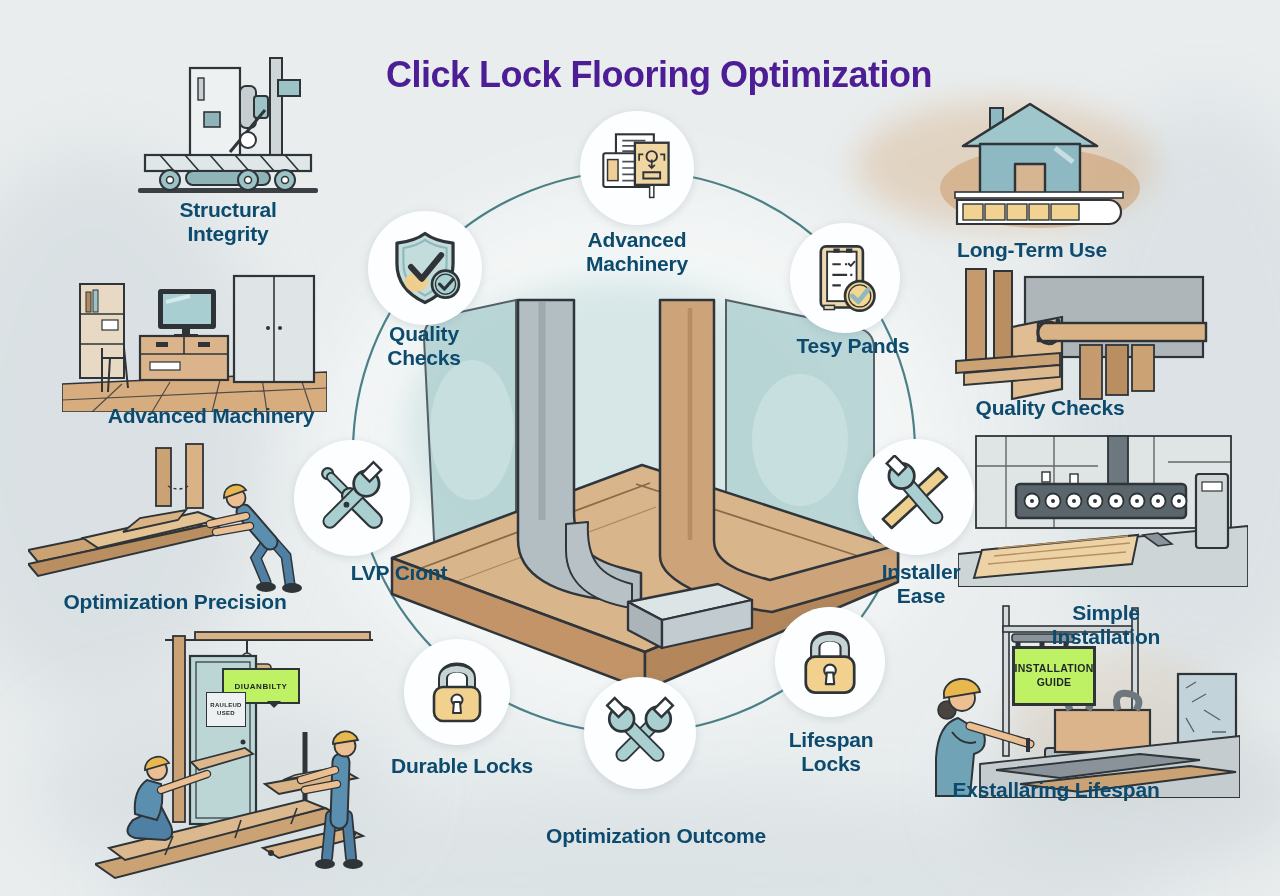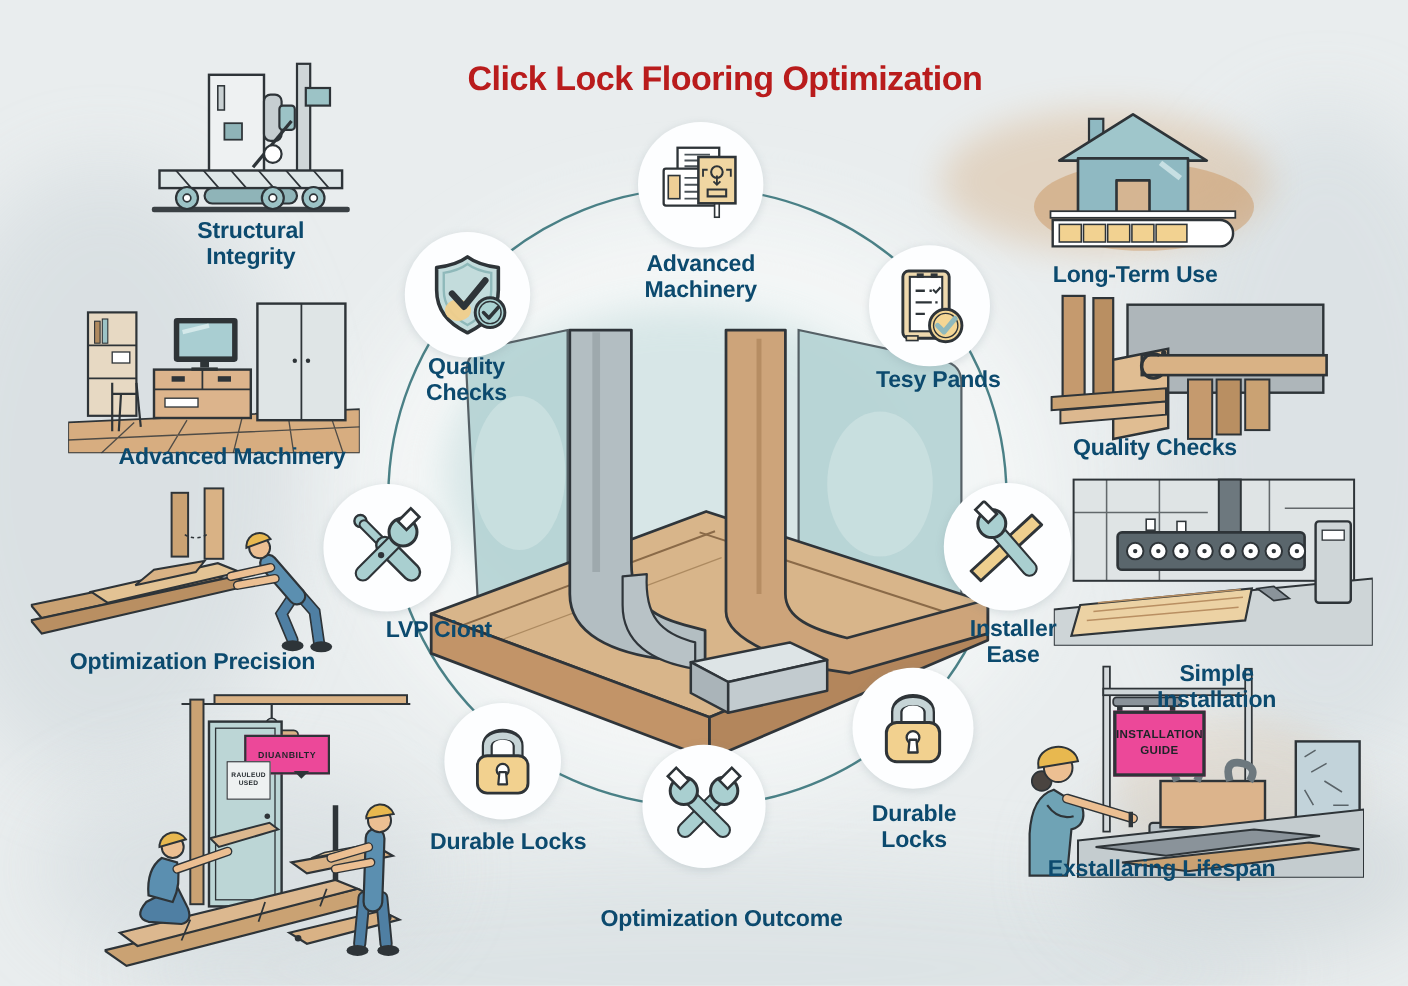--- a/index.html
+++ b/index.html
@@ -16,24 +16,24 @@
     display:flex;align-items:center;justify-content:center;
     box-shadow:0 2px 8px rgba(110,130,140,.22);
   }
   .lbl{
     position:absolute;z-index:3;transform:translateX(-50%);
     font-weight:700;color:#0c4a6e;text-align:center;
     white-space:pre-line;line-height:1.12;font-size:21px;letter-spacing:-0.2px;
   }
   .title{
     position:absolute;z-index:3;transform:translateX(-50%);
-    font-weight:700;color:#b91c1c;font-size:31px;letter-spacing:-0.5px;white-space:nowrap;
+    font-weight:700;color:#4c1d95;font-size:36px;letter-spacing:-0.5px;white-space:nowrap;
   }
   .sign{
-    position:absolute;z-index:4;background:#ec4899;border:2px solid #2e3438;
+    position:absolute;z-index:4;background:#bef264;border:2px solid #2e3438;
     color:#1e2428;font-weight:700;text-align:center;white-space:pre-line;
     display:flex;align-items:center;justify-content:center;
   }
   .plaque{background:#eef1f1;border-width:1.5px;}
   .bubble::after{
     content:"";position:absolute;bottom:-13px;left:58%;
     border:7px solid transparent;border-top-color:#2e3438;
   }
 </style>
 </head>
@@ -193,21 +193,21 @@
 
   <div class="lbl" style="left:637px;top:228px;">Advanced
 Machinery</div>
   <div class="lbl" style="left:424px;top:322px;">Quality
 Checks</div>
   <div class="lbl" style="left:853px;top:334px;">Tesy Pands</div>
   <div class="lbl" style="left:363px;top:561px;margin-left:36px;">LVP Ciont</div>
   <div class="lbl" style="left:921px;top:560px;">Installer
 Ease</div>
   <div class="lbl" style="left:462px;top:754px;">Durable Locks</div>
-  <div class="lbl" style="left:831px;top:728px;">Durable
+  <div class="lbl" style="left:831px;top:728px;">Lifespan
 Locks</div>
   <div class="lbl" style="left:656px;top:792px;margin-top:32px;">Optimization Outcome</div>
 
   <div class="scene" style="left:130px;top:52px;width:195px;height:145px;">
     <svg width="195" height="145" viewBox="0 0 195 145">
       <rect x="8" y="136" width="180" height="5" rx="2" fill="#3a4044"></rect>
       <rect x="140" y="6" width="12" height="100" fill="#cfd6d8" stroke="#2e3438" stroke-width="2"></rect>
       <rect x="148" y="28" width="22" height="16" fill="#9cc3c6" stroke="#2e3438" stroke-width="2"></rect>
       <rect x="60" y="16" width="50" height="90" fill="#eef1f2" stroke="#2e3438" stroke-width="2.2"></rect>
       <rect x="68" y="26" width="6" height="22" fill="#c9d1d3" stroke="#2e3438" stroke-width="1.4"></rect>

